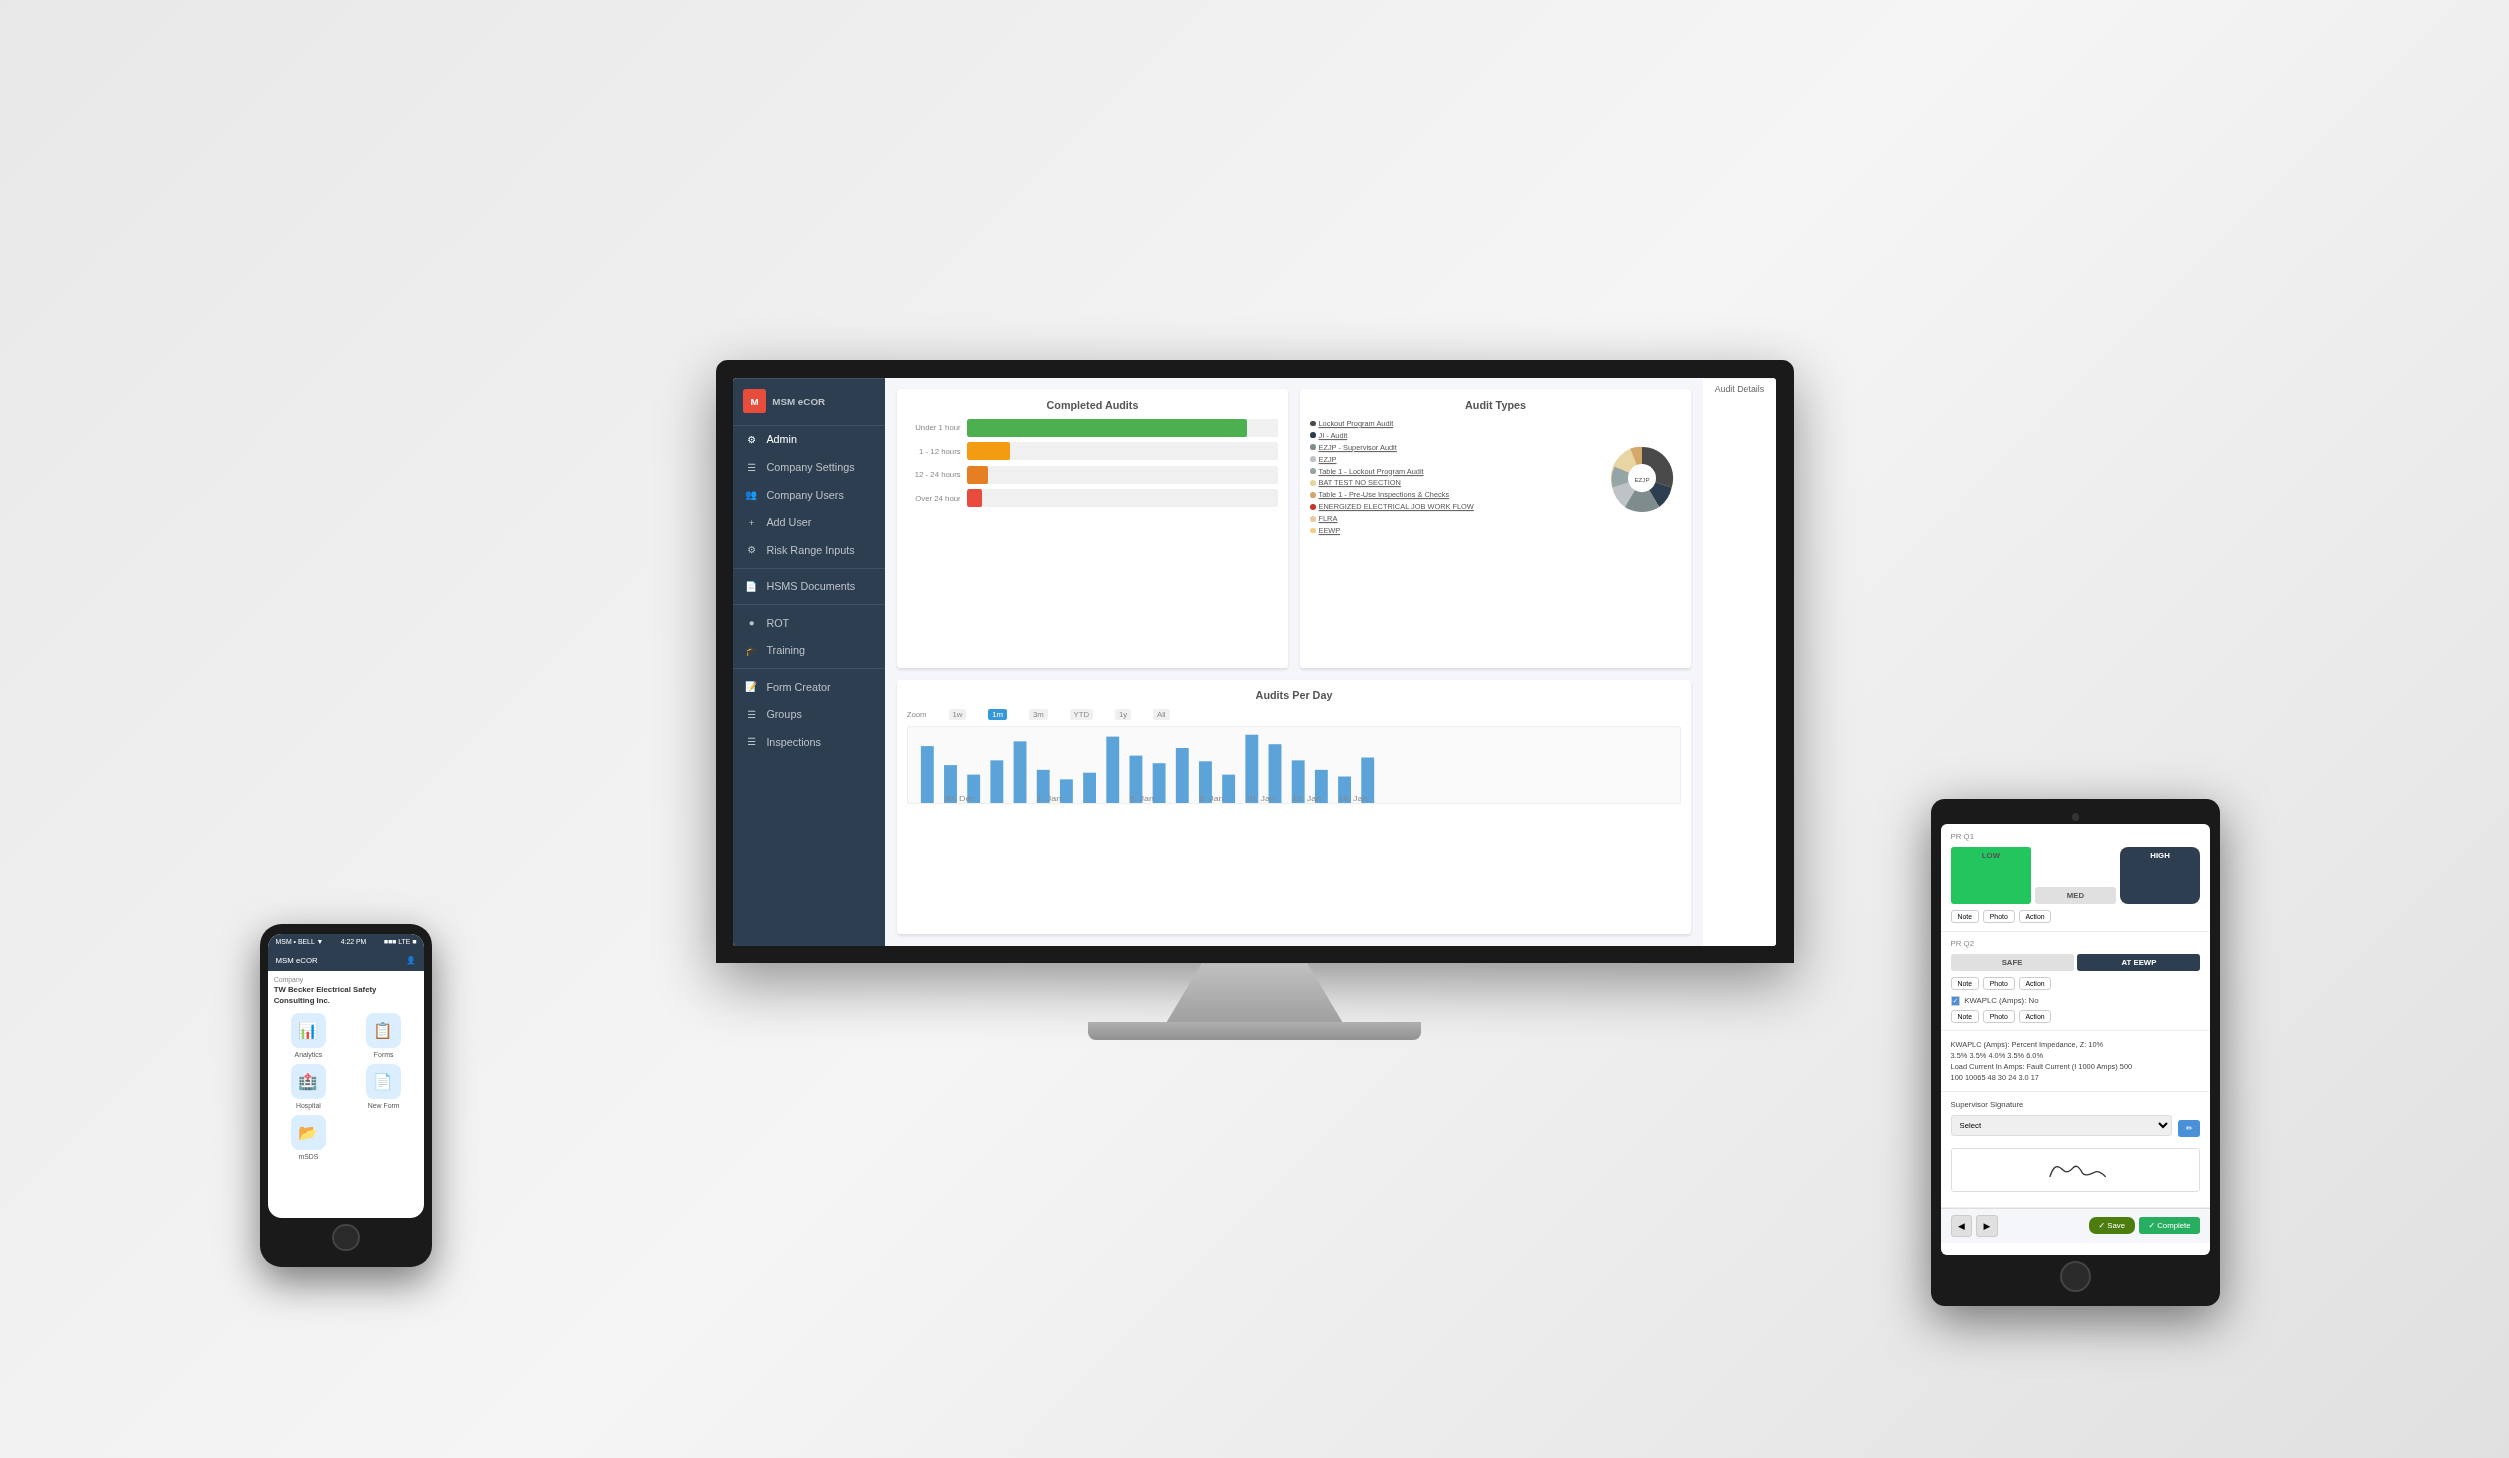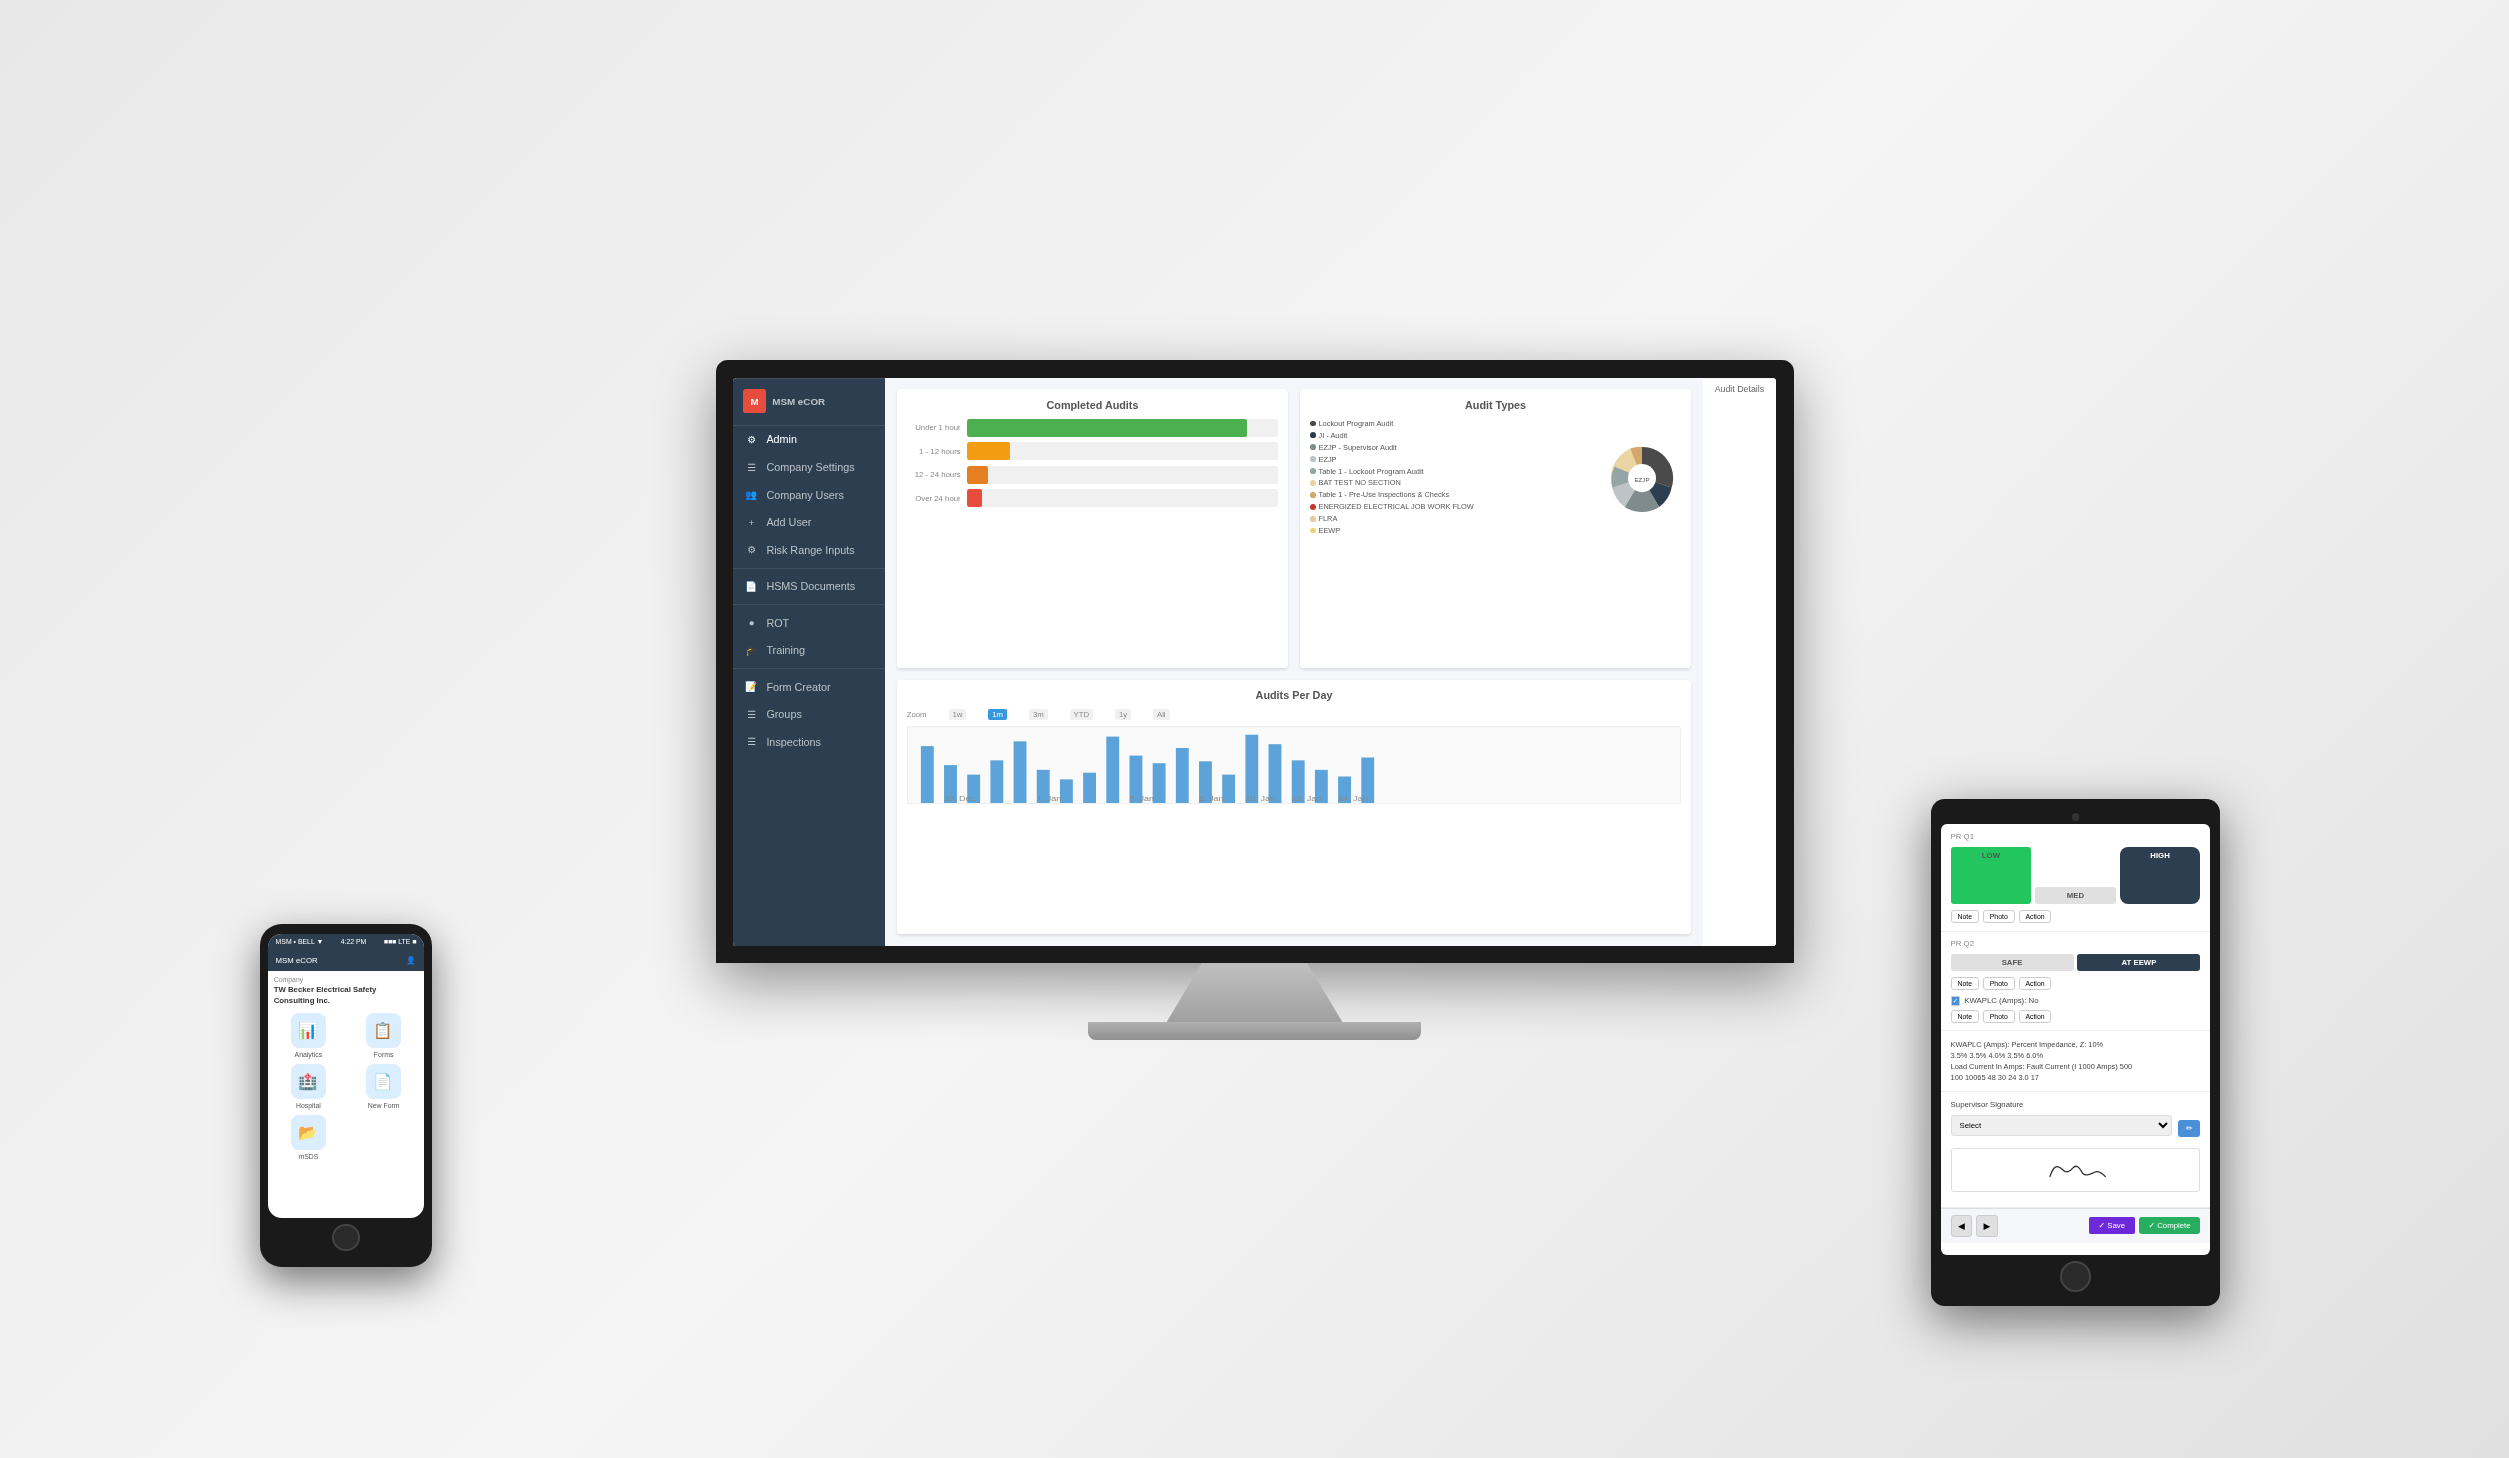--- a/index.html
+++ b/index.html
@@ -190,20 +190,21 @@
     .pie-chart-area {
       display: flex;
       gap: 9.8px;
       align-items: center;
     }
 
     .pie-legend {
       flex: 1;
       font-size: 7.4px;
       color: #555;
+      text-decoration: underline;
     }
 
     .pie-legend-item {
       margin-bottom: 2.9px;
       display: flex;
       align-items: center;
       gap: 2.9px;
     }
 
     .legend-dot {
@@ -505,24 +506,24 @@
       cursor: pointer;
     }
 
     .footer-action-btns {
       display: flex;
       gap: 3.9px;
     }
 
     .footer-save-btn {
       padding: 3.9px 9.8px;
-      background: #6d28d9;
+      background: #4d7c0f;
       color: white;
       border: none;
-      border-radius: 2px;
+      border-radius: 7px;
       font-size: 7.8px;
       cursor: pointer;
     }
 
     .footer-complete-btn {
       padding: 3.9px 9.8px;
       background: #27ae60;
       color: white;
       border: none;
       border-radius: 2.9px;

